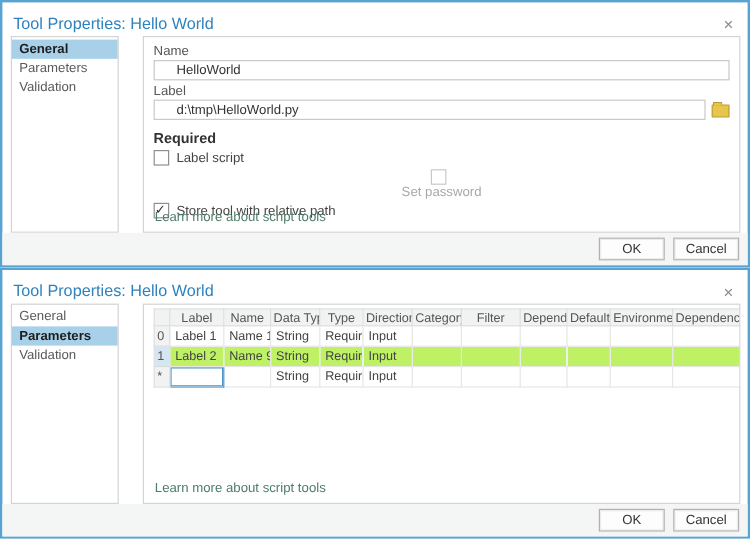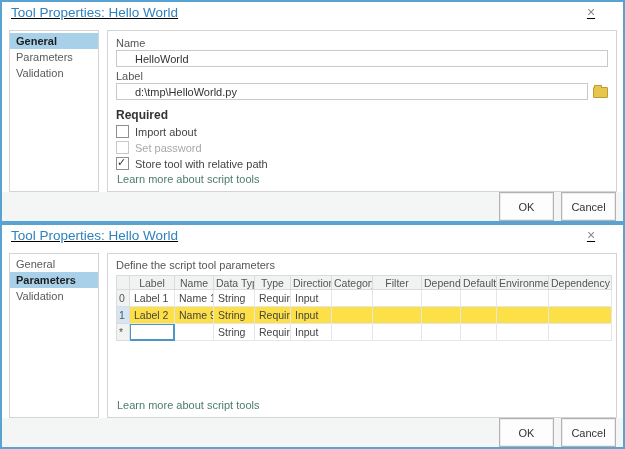--- a/index.html
+++ b/index.html
@@ -1,48 +1,48 @@
 <!DOCTYPE html>
 <html><head>
 <meta charset="utf-8">
 <style>
   html,body{margin:0;padding:0;background:#fff;}
   body{width:625px;height:449px;font-family:"Liberation Sans",sans-serif;-webkit-font-smoothing:antialiased;}
   .dialog{box-sizing:border-box;width:625px;border:2px solid #58a3d2;background:#fff;display:flex;flex-direction:column;}
   #dlg1{height:223px;}
   #dlg2{height:226px;}
-  .titlebar{flex:0 0 22px;display:flex;align-items:flex-start;padding:3px 24px 0 9px;text-decoration:underline;}
+  .titlebar{flex:0 0 22px;display:flex;align-items:flex-end;padding:3px 8px 0 9px;}
   .title{flex:1;color:#2e82bd;font-size:13.5px;}
   .close{width:16px;text-align:center;color:#8a8a8a;font-size:14px;line-height:14px;cursor:default;}
-  .dbody{flex:1;display:flex;gap:8px;padding:3px 6px 0 7px;min-height:0;}
+  .dbody{flex:1;display:flex;gap:20px;padding:3px 6px 0 7px;min-height:0;}
   .sidebar{flex:0 0 88px;border:1px solid #d4d4d4;background:#fff;padding-top:2px;}
   .side-item{height:16px;line-height:16px;font-size:11px;color:#5a5a5a;padding-left:6px;white-space:nowrap;}
   .side-item.selected{background:#a8d0e9;color:#1d1d1d;font-weight:bold;}
   .main{flex:1;border:1px solid #d4d4d4;background:#fff;position:relative;padding:3px 8px 20px 8px;overflow:hidden;min-width:0;}
   .f-label{font-size:11px;color:#555;margin:3px 0 1px;}
   .f-input{display:block;width:100%;box-sizing:border-box;height:17px;border:1px solid #c9c9c9;font:11px "Liberation Sans",sans-serif;padding:0 18px;color:#333;background:#fff;}
   .script-row{display:flex;align-items:center;gap:5px;justify-content:center;}
   .script-row .f-input{flex:1;width:auto;}
   .folder-icon{flex:0 0 13px;width:13px;height:9px;background:#e7c64b;border:1px solid #bb9d33;border-radius:1px;position:relative;margin-top:2px;}
   .folder-icon::before{content:"";position:absolute;top:-3px;left:0;width:6px;height:2px;background:#e7c64b;border:1px solid #bb9d33;border-bottom:none;border-radius:1px 1px 0 0;}
   .options-h{font-size:12px;font-weight:bold;color:#333;margin:8px 0 3px;}
   .cb-row{display:flex;align-items:center;margin:3px 0;font-size:11px;color:#444;}
   .cb{flex:0 0 11px;width:11px;height:11px;border:1px solid #8f8f8f;background:#fff;margin-right:6px;position:relative;}
   .cb.checked::after{content:"✓";position:absolute;top:-2px;left:0;font-size:11px;color:#333;}
-  .cb-row.disabled{color:#a8a8a8;}
+  .cb-row.disabled{color:#a8a8a8;flex-direction:column;}
   .cb-row.disabled .cb{border-color:#c9c9c9;}
   .learn-link{position:absolute;left:9px;bottom:6px;font-size:11px;color:#4d7d68;cursor:pointer;}
   .footer{flex:0 0 27px;background:#f4f5f5;display:flex;justify-content:flex-end;align-items:center;gap:7px;padding-right:7px;}
-  .btn{box-sizing:border-box;width:55px;height:29px;background:#fdfdfd;border:1px solid #b2b2b2;box-shadow:inset 0 0 0 1px #ececec;font:11px "Liberation Sans",sans-serif;color:#333;}
+  .btn{box-sizing:border-box;width:55px;height:19px;background:#fdfdfd;border:1px solid #b2b2b2;box-shadow:inset 0 0 0 1px #ececec;font:11px "Liberation Sans",sans-serif;color:#333;}
   .caption{font-size:11px;color:#555;margin:2px 0 4px;}
   table.grid{width:100%;border-collapse:collapse;table-layout:fixed;}
   .grid th{background:#f1f2f2;border:1px solid #dbdbdb;font-weight:normal;font-size:10.5px;color:#555;height:13px;padding:0 2px;text-align:center;overflow:hidden;white-space:nowrap;}
   .grid td{border:1px solid #e6e6e6;height:16px;font-size:10.5px;color:#444;padding:0 4px;overflow:hidden;white-space:nowrap;background:#fff;}
   .grid td.rowhdr{background:#f1f2f2;border-color:#dbdbdb;color:#555;padding:0 2px;}
-  .grid tr.selected td{background:#fde047;}
+  .grid tr.selected td{background:#bef264;}
   .grid tr.selected td.rowhdr{background:#d4e6f4;}
   .grid td.editing{box-shadow:inset 0 0 0 1px #4d94c7;border-color:#4d94c7;}
 </style>
 </head>
 <body>
 
 <div class="dialog" id="dlg1">
   <div class="titlebar">
     <div class="title">Tool Properties: Hello World</div>
     <div class="close">×</div>
@@ -57,21 +57,21 @@
       <div class="f-label">Name</div>
       <input class="f-input" type="text" value="HelloWorld" style="">
       <div class="f-label">Label</div>
       <div class="script-row">
         <input class="f-input" type="text" value="d:\tmp\HelloWorld.py" style="">
         <div class="folder-icon"></div>
       </div>
       <div class="options-h">Required</div>
       <div class="cb-row">
         <span class="cb"></span>
-        <span>Import about</span>
+        <span>Label script</span>
       </div>
       <div class="cb-row disabled">
         <span class="cb"></span>
         <span>Set password</span>
       </div>
       <div class="cb-row">
         <span class="cb checked"></span>
         <span>Store tool with relative path</span>
       </div>
       <div class="learn-link">Learn more about script tools</div>
@@ -88,21 +88,20 @@
     <div class="title">Tool Properties: Hello World</div>
     <div class="close">×</div>
   </div>
   <div class="dbody">
     <div class="sidebar">
       <div class="side-item">General</div>
       <div class="side-item selected">Parameters</div>
       <div class="side-item">Validation</div>
     </div>
     <div class="main">
-      <div class="caption">Define the script tool parameters</div>
       <table class="grid">
         <colgroup>
           <col style="width:13px">
             <col style="width:45px">
             <col style="width:39px">
             <col style="width:41px">
           <col style="width:36px">
             <col style="width:41px">
             <col style="width:41px">
             <col style="width:49px">

